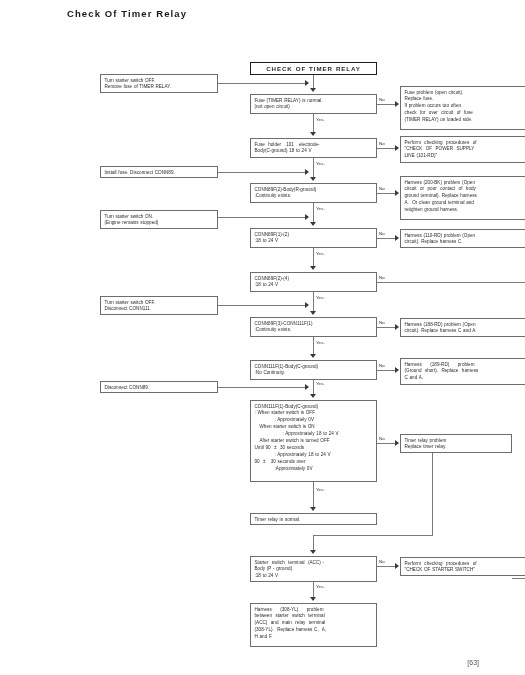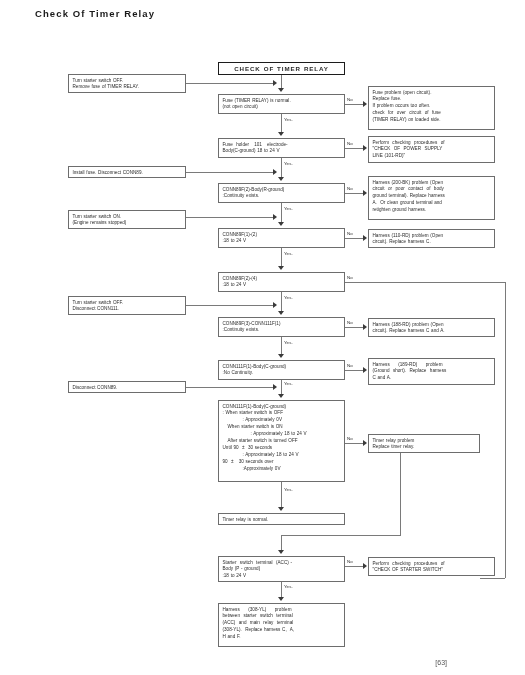--- a/index.html
+++ b/index.html
@@ -10,20 +10,21 @@
     background: #ffffff;
     font-family: "Liberation Sans", sans-serif;
     color: #262626;
     position: relative;
     overflow: hidden;
   }
   #page {
     position: relative;
     width: 461px;
     height: 675px;
+    margin-left: 32px;
   }
   .page-title {
     position: absolute;
     left: 35px;
     top: 8px;
     font-size: 9.5px;
     font-weight: bold;
     letter-spacing: 1.1px;
     color: #1a1a1a;
   }

